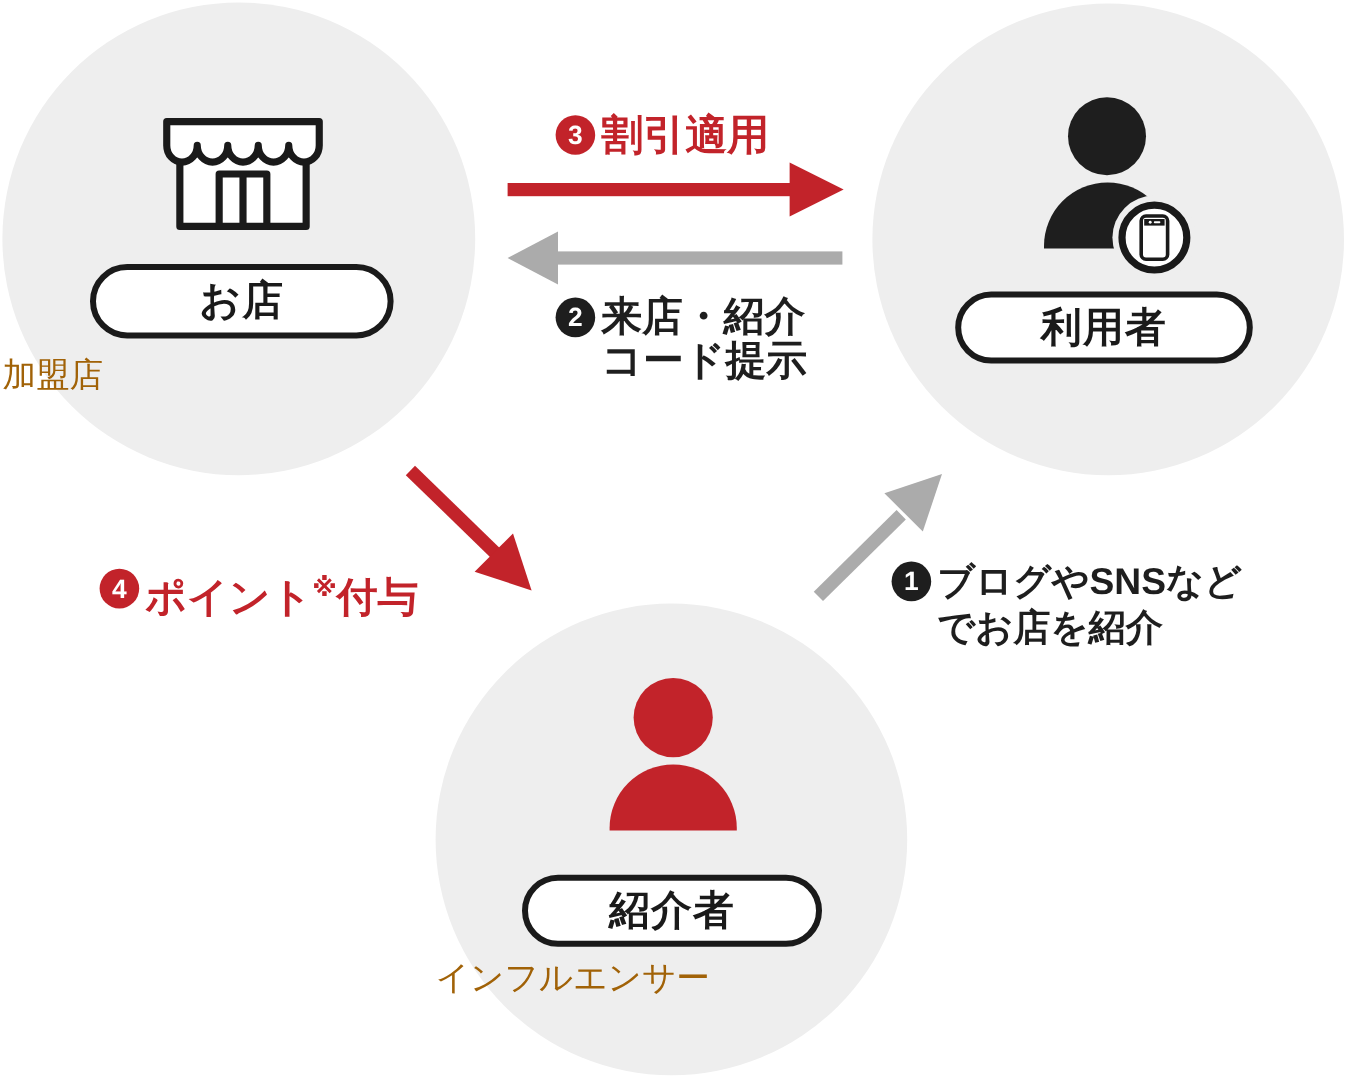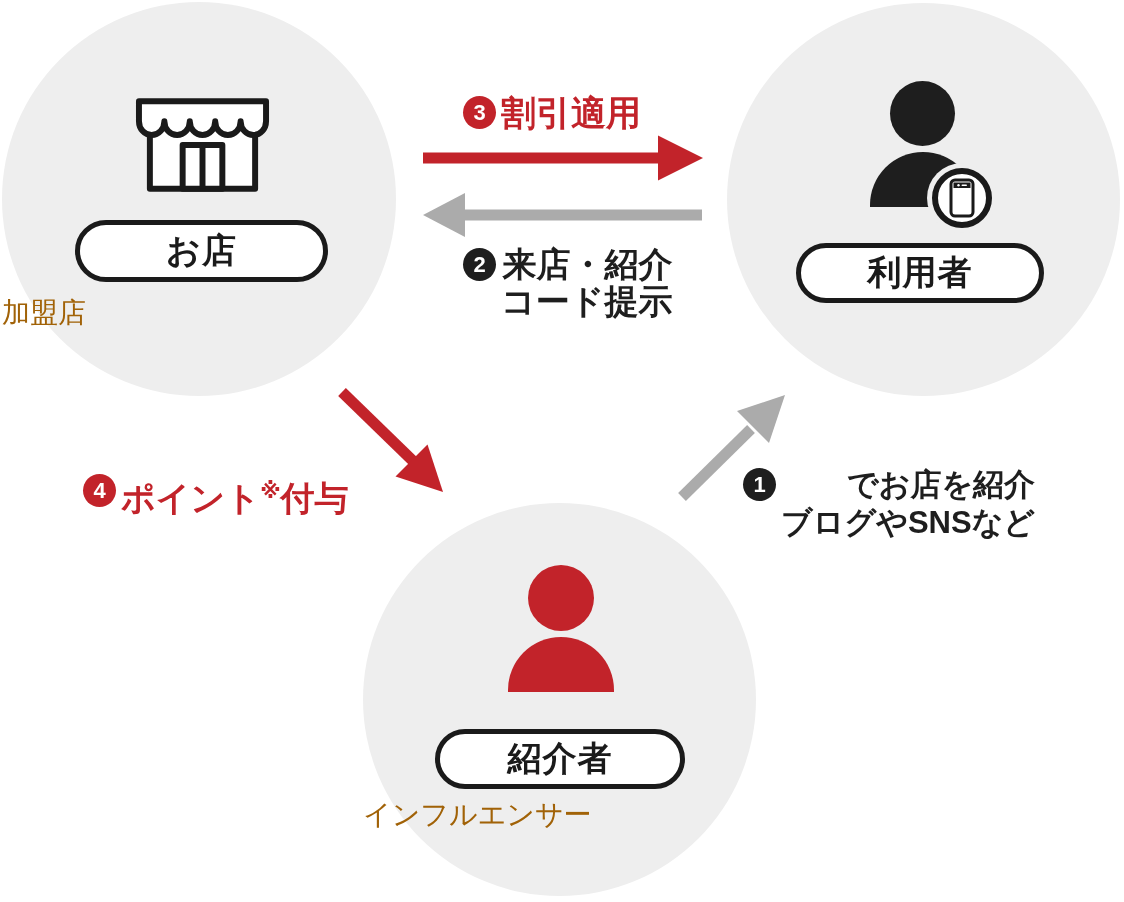--- a/index.html
+++ b/index.html
@@ -79,21 +79,21 @@
     display: flex;
     align-items: center;
     justify-content: center;
     font-size: 22px;
     font-weight: bold;
   }
   .num-red { background: #c2232a; }
   .num-dark { background: #1e1e1e; }
   .step-red { color: #c2232a; }
   .step-dark { color: #1e1e1e; }
-  .lines { margin-left: 5px; text-align: right; }
+  .lines { margin-left: 5px; }
   .step3-text { font-size: 35px; line-height: 37px; }
   .step4-text { font-size: 34px; line-height: 37px; }
   .step2-lines { font-size: 34px; line-height: 37px; }
   .step1-lines { font-size: 31px; line-height: 38px; }
   .sup-mark { font-size: 21px; vertical-align: 12px; }
   .num-offset { margin-top: 2px; }
 </style>
 </head>
 <body>
 
@@ -178,18 +178,18 @@
   </div>
 
   <div class="step-label step-red" style="left:83px; top:472px;">
     <span class="step-num num-red num-offset">4</span>
     <span class="lines step4-text"><span>ポイント</span><span class="sup-mark">※</span><span>付与</span></span>
   </div>
 
   <div class="step-label step-dark" style="left:743px; top:466px;">
     <span class="step-num num-dark num-offset">1</span>
     <span class="lines step1-lines">
+      <span style="display:block;">ブログやSNSなど</span>
       <span style="display:block;">でお店を紹介</span>
-      <span style="display:block;">ブログやSNSなど</span>
     </span>
   </div>
 
 </div>
 
 </body></html>

